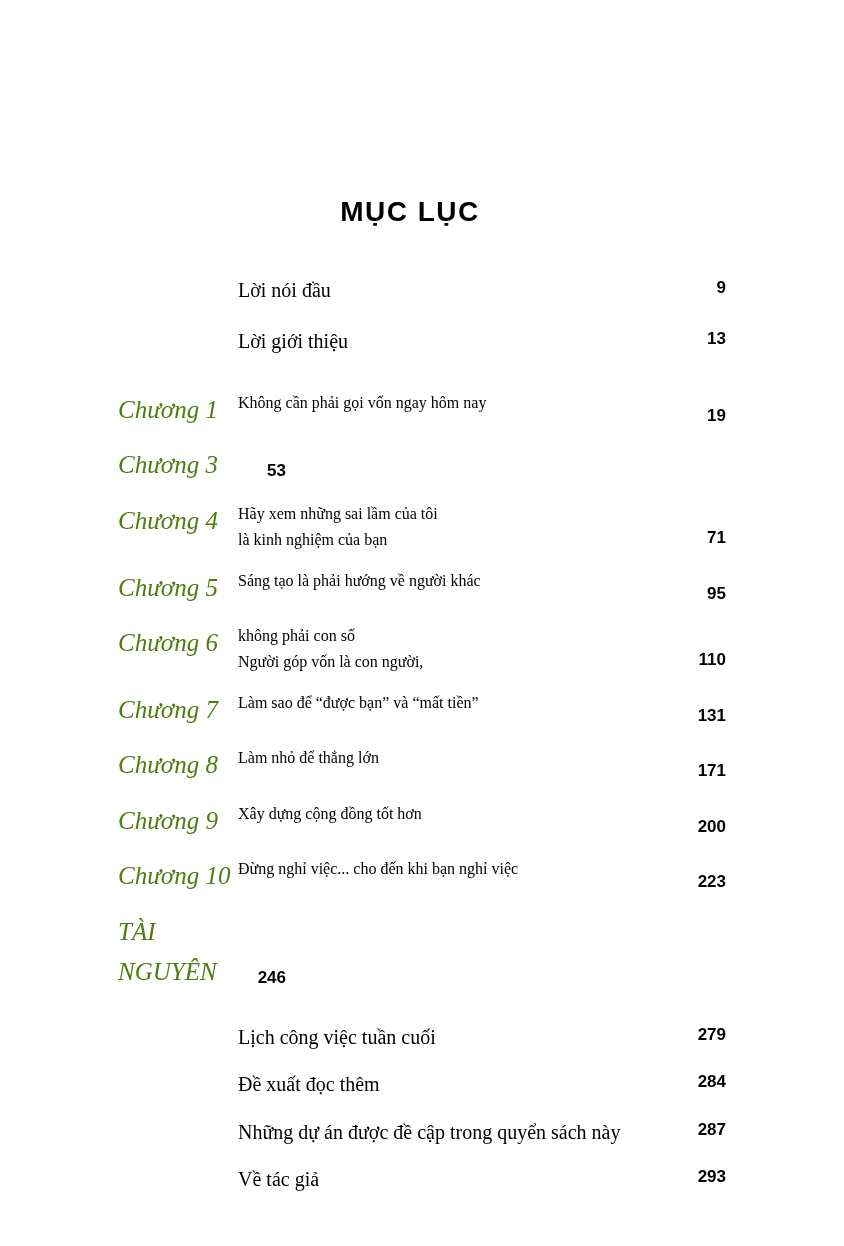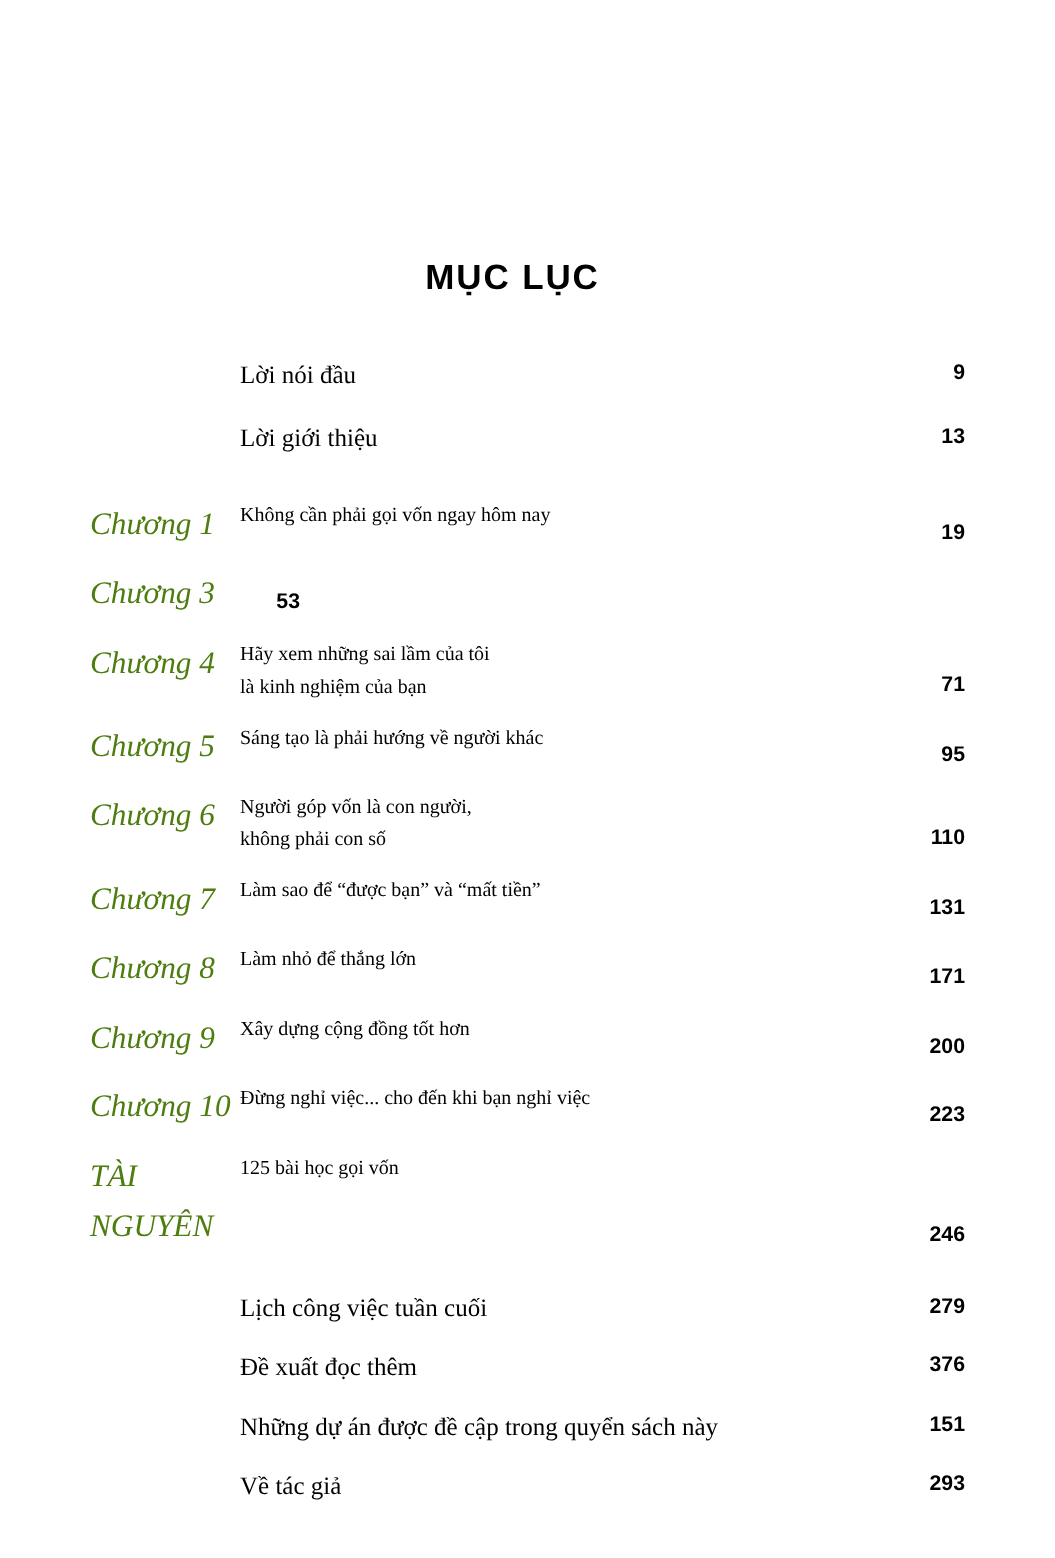--- a/index.html
+++ b/index.html
@@ -12,23 +12,22 @@
     height: 1246px;
     font-family: "Liberation Serif", serif;
     color: #000000;
     position: relative;
     overflow: hidden;
   }
   .page {
     width: 844px;
     height: 884px;
     box-sizing: border-box;
-    padding: 0 72px;
+    padding: 0 118px;
     position: relative;
-    margin-top: 10px;
   }
   .toc-title {
     text-align: center;
     font-family: "Liberation Sans", sans-serif;
     font-weight: bold;
     font-size: 28px;
     letter-spacing: 1.5px;
     margin: 0;
     padding-top: 196px;
     padding-right: 24px;
@@ -148,22 +147,22 @@
       <div class="label">Chương 5</div>
       <div class="titles">
         <span class="ln">Sáng tạo là phải hướng về người khác</span>
       </div>
       <div class="page-num">95</div>
     </div>
 
     <div class="toc-row chapter twoline">
       <div class="label">Chương 6</div>
       <div class="titles">
+        <span class="ln">không phải con số</span>
         <span class="ln">Người góp vốn là con người,</span>
-        <span class="ln">không phải con số</span>
       </div>
       <div class="page-num">110</div>
     </div>
 
     <div class="toc-row chapter">
       <div class="label">Chương 7</div>
       <div class="titles">
         <span class="ln">Làm sao để “được bạn” và “mất tiền”</span>
       </div>
       <div class="page-num">131</div>
@@ -189,50 +188,47 @@
       <div class="label">Chương 10</div>
       <div class="titles">
         <span class="ln">Đừng nghỉ việc... cho đến khi bạn nghỉ việc</span>
       </div>
       <div class="page-num">223</div>
     </div>
 
 
     <div class="toc-row chapter">
       <div class="label">TÀI NGUYÊN</div>
-      <div class="titles">
-        <span class="ln">125 bài học gọi vốn</span>
-      </div>
       <div class="page-num">246</div>
     </div>
 
     <div class="group-gap"></div>
 
     <div class="toc-row back">
       <div class="label"></div>
       <div class="titles">
         <span class="ln">Lịch công việc tuần cuối</span>
       </div>
       <div class="page-num">279</div>
     </div>
 
     <div class="toc-row back">
       <div class="label"></div>
       <div class="titles">
         <span class="ln">Đề xuất đọc thêm</span>
       </div>
-      <div class="page-num">376</div>
+      <div class="page-num">284</div>
     </div>
 
     <div class="toc-row back">
       <div class="label"></div>
       <div class="titles">
         <span class="ln">Những dự án được đề cập trong quyển sách này</span>
       </div>
-      <div class="page-num">151</div>
+      <div class="page-num">287</div>
     </div>
 
     <div class="toc-row back">
       <div class="label"></div>
       <div class="titles">
         <span class="ln">Về tác giả</span>
       </div>
       <div class="page-num">293</div>
     </div>
 

